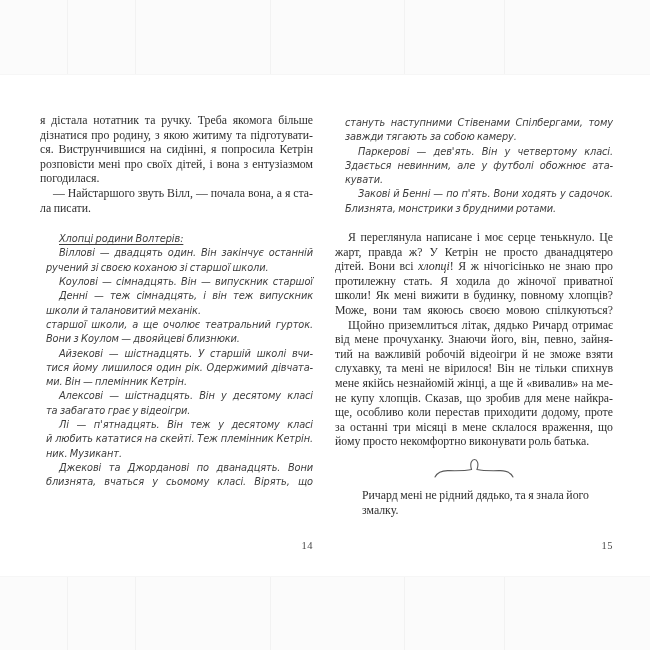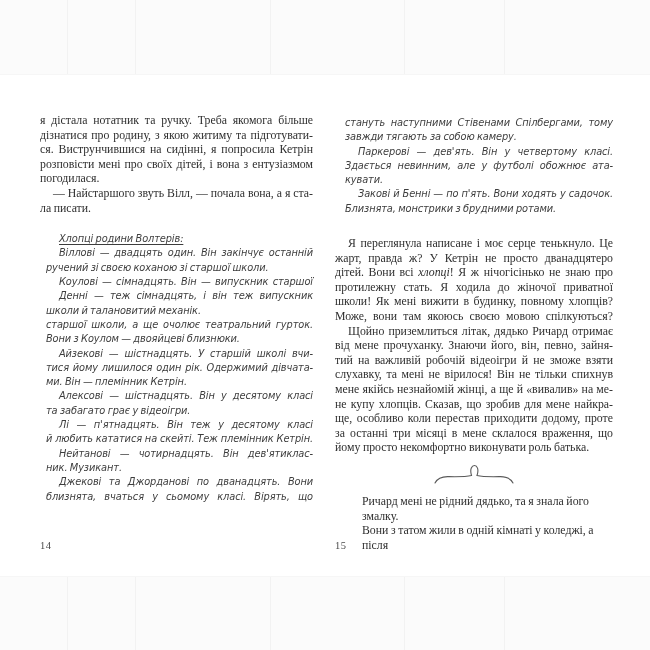--- a/index.html
+++ b/index.html
@@ -29,37 +29,37 @@
     font-size:11.8px;line-height:14.6px;color:#2e2e2e;
     word-spacing:-0.4px;
   }
   .block.hand{
     font-family:"DejaVu Sans", sans-serif;font-style:italic;
     font-size:9.8px;line-height:14.3px;color:#3d3d3d;
     word-spacing:-0.6px;letter-spacing:-0.1px;
   }
   .page-left .block.hand{margin-left:6px;margin-top:17px;}
   .page-right .block.hand{margin-left:10px;}
-  .page-right .block.serif.first{margin-top:20px;}
+  .page-right .block.serif.first{margin-top:14px;}
   .block.serif.inset{padding-left:27px;}
 
   .line{white-space:normal;}
   .line.j{text-align:justify;text-align-last:justify;}
   .line.indent{padding-left:13px;}
   .line.indent.j{text-indent:0;}
   .line.underline{text-decoration:underline;text-underline-offset:2px;}
   .line .i{font-style:italic;}
 
   .flourish-wrap{
     height:24px;margin:9px 0 6px 0;text-align:center;
   }
   .flourish-wrap svg{display:inline-block;vertical-align:top;}
 
   .pagenum{
-    position:absolute;top:540px;left:0;right:0;text-align:left;
+    position:absolute;top:540px;left:0;right:0;text-align:right;
     font-family:"Liberation Serif", serif;font-size:10.5px;color:#4a4a4a;
     letter-spacing:0.5px;
   }
 </style>
 </head>
 <body>
 
 <div class="strip top">
   <div class="vline" style="left:67px"></div>
   <div class="vline" style="left:135px"></div>
@@ -95,21 +95,20 @@
         <div class="line">школи й талановитий механік.</div>
         <div class="line j">старшої школи, а ще очолює театральний гурток.</div>
         <div class="line">Вони з Коулом — двояйцеві близнюки.</div>
         <div class="line j indent">Айзекові — шістнадцять. У старшій школі вчи-</div>
         <div class="line j">тися йому лишилося один рік. Одержимий дівчата-</div>
         <div class="line">ми. Він — племінник Кетрін.</div>
         <div class="line j indent">Алексові — шістнадцять. Він у десятому класі</div>
         <div class="line">та забагато грає у відеоігри.</div>
         <div class="line j indent">Лі — п'ятнадцять. Він теж у десятому класі</div>
         <div class="line j">й любить кататися на скейті. Теж племінник Кетрін.</div>
-        <div class="line j indent">Нейтанові — чотирнадцять. Він дев'ятиклас-</div>
         <div class="line">ник. Музикант.</div>
         <div class="line j indent">Джекові та Джорданові по дванадцять. Вони</div>
         <div class="line j">близнята, вчаться у сьомому класі. Вірять, що</div>
       </div>
     </div>
   <div class="pagenum">14</div>
 </div>
 
 <div class="page page-right">
   <div class="content" id="right-content">
@@ -141,17 +140,16 @@
       </div>
   <div class="flourish-wrap">
     <svg width="84" height="24" viewBox="0 0 84 24">
       <path d="M3,19 C5,15 9,12.5 16,12.6 C26,12.8 33,13 39.5,11.5
                C37.5,5 40,1.5 42.5,1.5 C45,1.5 47.2,5 45,11.5
                C51.5,13 58,12.8 68,12.6 C75,12.5 79,15 81,19" fill="none" stroke="#5a5a5a" stroke-width="1.1" stroke-linecap="round"></path>
     </svg>
   </div>
 <div class="block serif inset">
         <div class="line">Ричард мені не рідний дядько, та я знала його змалку.</div>
-        <div class="line">Вони з татом жили в одній кімнаті у коледжі, а після</div>
       </div>
     </div>
   <div class="pagenum">15</div>
 </div>
 
 </body></html>

